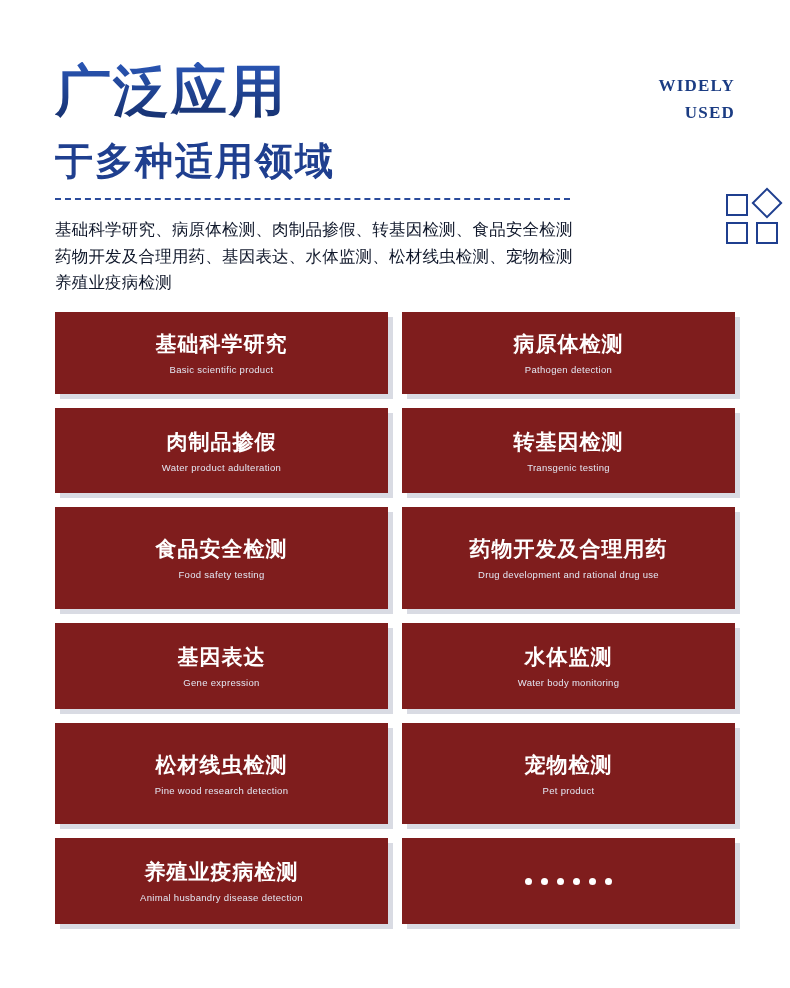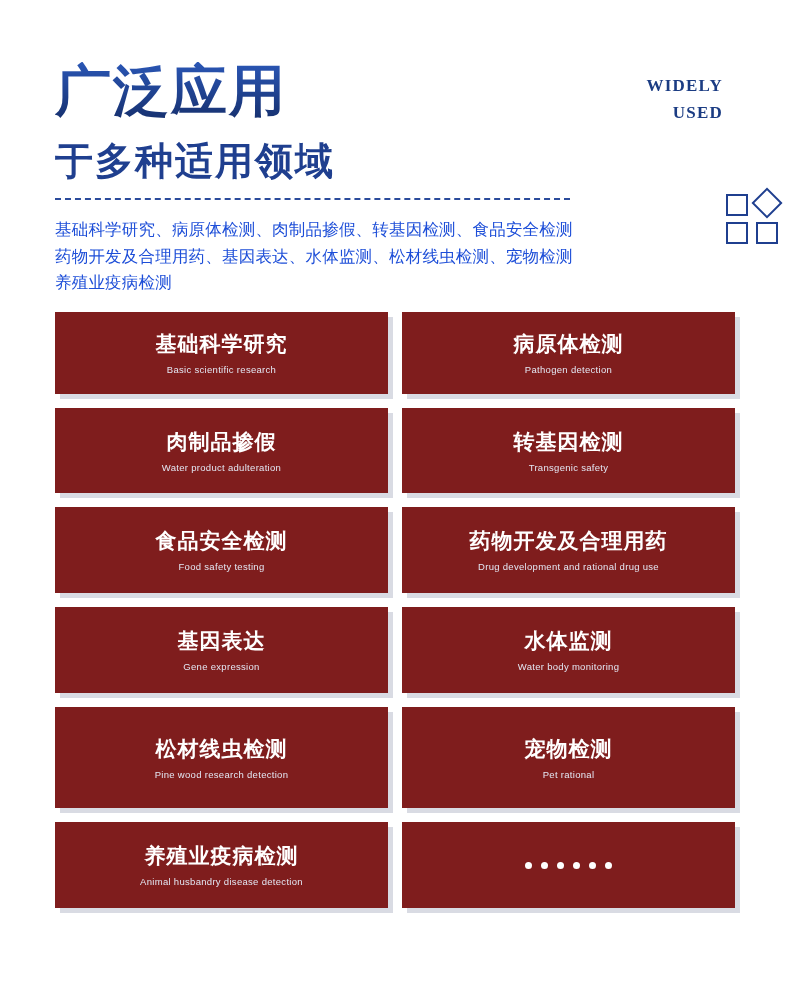--- a/index.html
+++ b/index.html
@@ -50,21 +50,21 @@
     font-size: 38px;
     line-height: 1.1;
     letter-spacing: 2px;
     color: #1f3f8f;
     margin: 20px 0 0 0;
   }
 
   .header-en {
     position: absolute;
     top: 72px;
-    right: 12px;
+    right: 0;
     width: 150px;
     text-align: right;
     font-family: "Liberation Serif", serif;
     font-weight: bold;
     font-size: 17px;
     letter-spacing: 1.2px;
     color: #1b3c83;
     line-height: 1.6;
   }
 
@@ -92,21 +92,21 @@
     height: 0;
     border-top: 2px dashed #2b4b9b;
     width: 515px;
   }
 
   
   .intro {
     margin-top: 16px;
     font-size: 16.5px;
     line-height: 1.62;
-    color: #1d4ed8;
+    color: #0f172a;
     letter-spacing: 0.2px;
   }
   .intro div { white-space: nowrap; }
 
   
   .grid {
     margin-top: 16px;
     display: grid;
     grid-template-columns: 333px 333px;
     column-gap: 14px;
@@ -134,21 +134,21 @@
     margin-top: 7px;
     font-size: 9.5px;
     letter-spacing: 0.3px;
     color: #e3e7f3;
     font-weight: normal;
   }
 
   
   .grid .r1 { height: 82px; }
   .grid .r2 { height: 85px; }
-  .grid .r3 { height: 86px; }
+  .grid .r3 { height: 102px; }
   .grid .r4 { height: 86px; }
   .grid .r5 { height: 101px; }
   .grid .r6 { height: 86px; }
 
   .dots {
     display: flex;
     gap: 9px;
     align-items: center;
     justify-content: center;
   }
@@ -187,34 +187,34 @@
   <div class="intro">
     <div>基础科学研究、病原体检测、肉制品掺假、转基因检测、食品安全检测</div>
     <div>药物开发及合理用药、基因表达、水体监测、松材线虫检测、宠物检测</div>
     <div>养殖业疫病检测</div>
   </div>
 
   <div class="grid">
 
     <div class="card r1">
       <div class="cn">基础科学研究</div>
-      <div class="en">Basic scientific research</div>
+      <div class="en">Basic scientific product</div>
     </div>
     <div class="card r1">
       <div class="cn">病原体检测</div>
       <div class="en">Pathogen detection</div>
     </div>
 
     <div class="card r2">
       <div class="cn">肉制品掺假</div>
       <div class="en">Water product adulteration</div>
     </div>
     <div class="card r2">
       <div class="cn">转基因检测</div>
-      <div class="en">Transgenic safety</div>
+      <div class="en">Transgenic testing</div>
     </div>
 
     <div class="card r3">
       <div class="cn">食品安全检测</div>
       <div class="en">Food safety testing</div>
     </div>
     <div class="card r3">
       <div class="cn">药物开发及合理用药</div>
       <div class="en">Drug development and rational drug use</div>
     </div>
@@ -227,21 +227,21 @@
       <div class="cn">水体监测</div>
       <div class="en">Water body monitoring</div>
     </div>
 
     <div class="card r5">
       <div class="cn">松材线虫检测</div>
       <div class="en">Pine wood research detection</div>
     </div>
     <div class="card r5">
       <div class="cn">宠物检测</div>
-      <div class="en">Pet rational</div>
+      <div class="en">Pet product</div>
     </div>
 
     <div class="card r6">
       <div class="cn">养殖业疫病检测</div>
       <div class="en">Animal husbandry disease detection</div>
     </div>
     <div class="card r6">
       <div class="dots">
           <i></i>
           <i></i>

